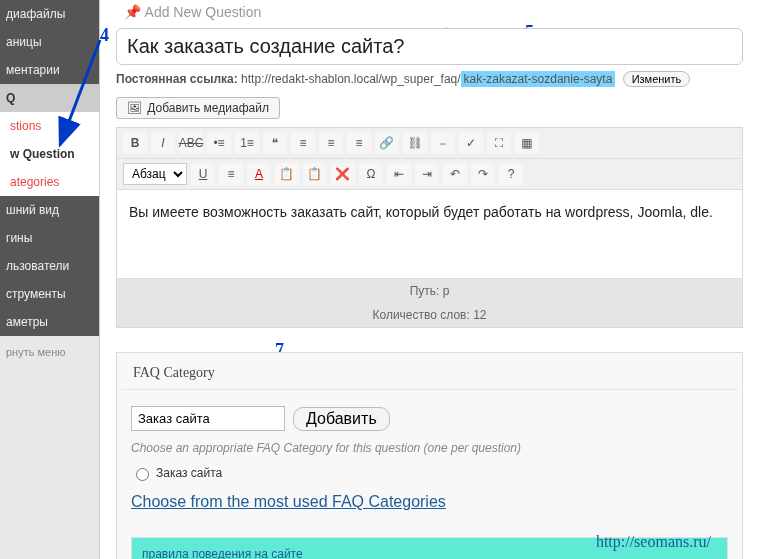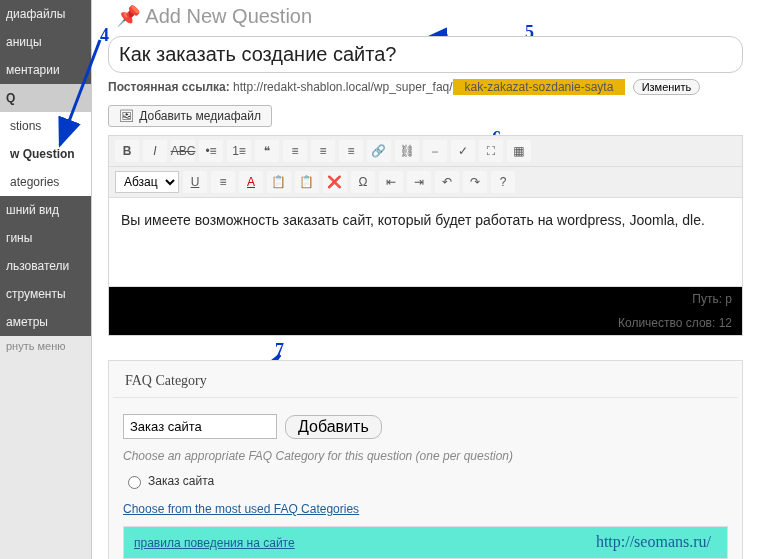--- a/index.html
+++ b/index.html
@@ -1,59 +1,59 @@
 <!DOCTYPE html>
 <html><head>
 <meta charset="utf-8">
 <style>
   html,body{margin:0;padding:0;font-family:Arial,Helvetica,sans-serif;font-size:13px;color:#333;background:#fff}
   .wrap{display:flex;width:759px;height:559px;overflow:hidden;position:relative}
   
-  .sidebar{width:92px;background:#e8e8e8;border-right:1px solid #ccc;box-sizing:border-box}
-  .sidebar .item{padding:7px 6px;color:#404040;cursor:pointer;font-size:12px;white-space:nowrap;overflow:hidden}
+  .sidebar{width:100px;background:#e8e8e8;border-right:1px solid #ccc;box-sizing:border-box}
+  .sidebar .item{padding:7px 6px;color:#ef4444;cursor:pointer;font-size:12px;white-space:nowrap;overflow:hidden}
   .sidebar .item.dark{background:#555;color:#eee}
   .sidebar .item.current{background:#ccc;color:#333;font-weight:bold}
   .sidebar .sub{background:#fff}
   .sidebar .sub .item{padding-left:10px}
   .sidebar .sub .item.active{font-weight:bold;color:#333}
-  .sidebar .item.collapse{color:#888;font-size:11px;padding-top:4px}
+  .sidebar .item.collapse{color:#888;font-size:11px;padding-top:10px}
 
   
   .main{flex:1;padding:0 16px;box-sizing:border-box;position:relative}
-  .page-title-partial{color:#999;font-size:20px;padding:4px 0 8px 8px}
-
-  
-  .title-box{border:1px solid #ccc;border-radius:13px;padding:6px 10px;font-size:20px;color:#222;margin-bottom:6px;background:#fff}
+  .page-title-partial{color:#999;font-size:14px;padding:4px 0 8px 8px}
+
+  
+  .title-box{border:1px solid #ccc;border-radius:6px;padding:6px 10px;font-size:20px;color:#222;margin-bottom:6px;background:#fff}
 
   .permalink{font-size:12px;color:#555;margin-bottom:10px}
-  .permalink .slug{background:#eab308;padding:1px 12px}
+  .permalink .slug{background:#7dd3fc;padding:1px 3px}
   .permalink button{font-size:11px;padding:1px 8px;border:1px solid #bbb;background:#f6f6f6;border-radius:9px;cursor:pointer;margin-left:4px}
 
   .media-btn{display:inline-flex;align-items:center;gap:5px;border:1px solid #bbb;background:#f6f6f6;border-radius:3px;padding:3px 10px;font-size:12px;cursor:pointer;margin-bottom:8px}
 
   
   .editor{border:1px solid #d7d7d7;background:#fff}
   .toolbar{background:#f0f0f0;border-bottom:1px solid #ddd;padding:4px 6px;display:flex;flex-wrap:wrap;gap:4px;align-items:center}
   .tool{width:22px;height:20px;border:1px solid transparent;background:#f6f6f6;display:inline-flex;align-items:center;justify-content:center;font-size:12px;color:#555;cursor:pointer;border-radius:2px}
   .fmt-select{height:22px;font-size:12px;border:1px solid #ccc;background:#fff;padding:0 4px}
   .content{padding:14px 12px;font-size:14px;color:#222;min-height:60px}
-  .status-row{display:flex;justify-content:flex-end;background:#000000;border-top:1px solid #ddd;font-size:12px;color:#666}
+  .status-row{display:flex;justify-content:center;background:#e5e5e5;border-top:1px solid #ddd;font-size:12px;color:#666}
   .status-row div{padding:5px 10px}
 
   
   .metabox{border:1px solid #dcdcdc;background:#f8f8f8;margin-top:24px}
   .metabox h3{margin:4px;padding:8px 12px;font-size:14px;font-weight:normal;color:#464646;border-bottom:1px solid #e5e5e5;font-family:Georgia,serif}
   .metabox .inside{padding:12px 14px}
   .cat-input-row{display:flex;gap:8px;align-items:center;margin-bottom:10px}
   .cat-input-row input{border:1px solid #bbb;padding:4px 6px;font-size:13px;width:140px}
   .cat-input-row button{border:1px solid #bbb;background:#f4f4f4;border-radius:10px;padding:2px 12px;font-size:16px;cursor:pointer}
   .hint{color:#888;font-size:12px;font-style:italic;margin-bottom:10px}
   .checklist{font-size:12px;color:#333;margin-bottom:12px}
   .checklist label{display:flex;align-items:center;gap:4px}
-  .most-used{color:#1e5b99;font-size:12px;text-decoration:underline;cursor:pointer;margin-bottom:10px;display:inline-block}
+  .most-used{color:#1e5b99;font-size:16px;text-decoration:underline;cursor:pointer;margin-bottom:26px;display:inline-block}
   .tagbox{border:1px solid #ddd;background:#5eead4;padding:8px 10px}
   .tagbox a{color:#1e5b99;text-decoration:underline;font-size:12px}
 
   
   .anno-num{position:absolute;color:#0039c6;font-weight:bold;font-size:18px;font-family:'Times New Roman',serif}
   .anno-svg{position:absolute;top:0;left:0;pointer-events:none}
   .watermark{position:absolute;right:48px;bottom:8px;color:#1e5b99;font-family:'Times New Roman',serif;font-size:16px}
 </style>
 </head>
 <body>

